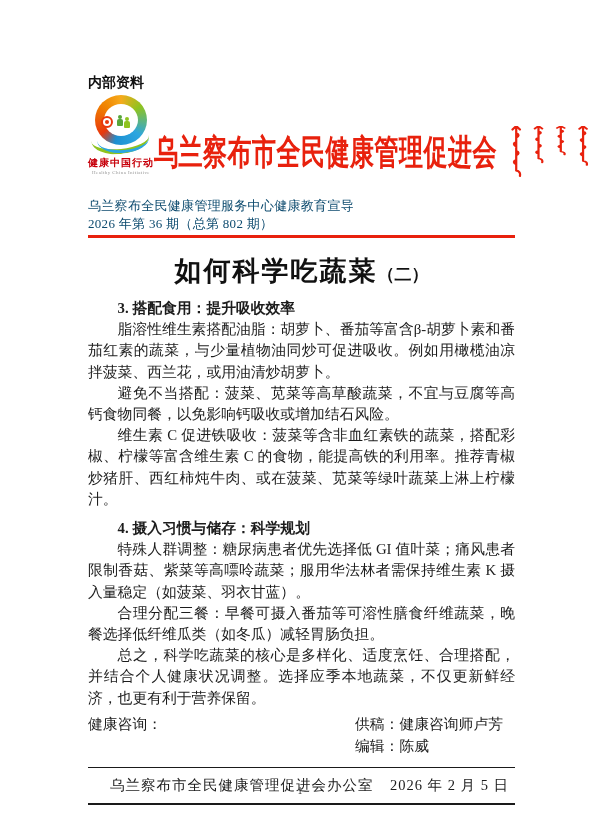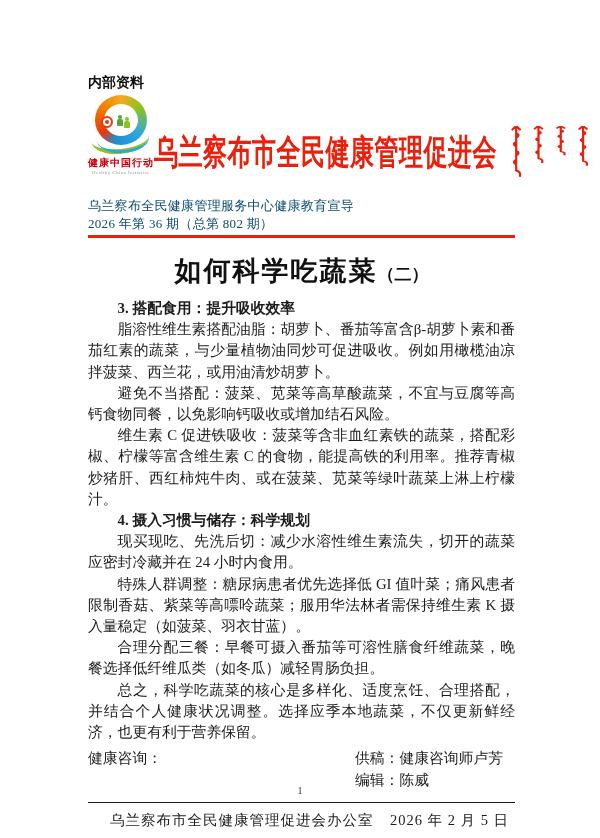--- a/index.html
+++ b/index.html
@@ -54,21 +54,21 @@
   
   .issue-line { display:flex; justify-content:space-between; margin-top:5px;
     font-size:13px; letter-spacing:0.3px; color:#0c4a6e;flex-direction:column; }
   .red-rule { height:3px; background:#e8210d; margin-top:2px; }
   
   .article-title { text-align:center; margin:15px 0 9px; font-size:27px; font-weight:bold;
     letter-spacing:2px; color:#111; }
   .title-suffix { font-size:17px; letter-spacing:0; }
   .body p { margin:0; text-indent:2em; font-size:14.8px; line-height:21.2px;
     text-align:justify; color:#1c1c1c; }
-  .body p.sec-heading { font-weight:bold; }
+  .body p.sec-heading { font-weight:bold;margin-top:8px; }
   
   .contact { display:flex; justify-content:space-between; margin-top:5px;
     font-size:14.8px; line-height:21.8px; }
   .contact-left { display:flex; }
   .phones span { display:block; letter-spacing:1.2px; }
   .contact-right div { white-space:nowrap; }
   .contact-right { width:160px; }
   
   .signoff { margin-top:10px; border-top:1.5px solid #1a1a1a; border-bottom:2.5px solid #1a1a1a;
     padding:8px 6px 8px 22px; display:flex; justify-content:space-between;
@@ -134,21 +134,20 @@
   <h1 class="article-title">
     <span>如何科学吃蔬菜</span><span class="title-suffix">（二）</span>
   </h1>
 
   <div class="body">
     <p class="sec-heading">3. 搭配食用：提升吸收效率</p>
     <p>脂溶性维生素搭配油脂：胡萝卜、番茄等富含β-胡萝卜素和番茄红素的蔬菜，与少量植物油同炒可促进吸收。例如用橄榄油凉拌菠菜、西兰花，或用油清炒胡萝卜。</p>
     <p>避免不当搭配：菠菜、苋菜等高草酸蔬菜，不宜与豆腐等高钙食物同餐，以免影响钙吸收或增加结石风险。</p>
     <p>维生素 C 促进铁吸收：菠菜等含非血红素铁的蔬菜，搭配彩椒、柠檬等富含维生素 C 的食物，能提高铁的利用率。推荐青椒炒猪肝、西红柿炖牛肉、或在菠菜、苋菜等绿叶蔬菜上淋上柠檬汁。</p>
     <p class="sec-heading">4. 摄入习惯与储存：科学规划</p>
-    <p>现买现吃、先洗后切：减少水溶性维生素流失，切开的蔬菜应密封冷藏并在 24 小时内食用。</p>
     <p>特殊人群调整：糖尿病患者优先选择低 GI 值叶菜；痛风患者限制香菇、紫菜等高嘌呤蔬菜；服用华法林者需保持维生素 K 摄入量稳定（如菠菜、羽衣甘蓝）。</p>
     <p>合理分配三餐：早餐可摄入番茄等可溶性膳食纤维蔬菜，晚餐选择低纤维瓜类（如冬瓜）减轻胃肠负担。</p>
     <p>总之，科学吃蔬菜的核心是多样化、适度烹饪、合理搭配，并结合个人健康状况调整。选择应季本地蔬菜，不仅更新鲜经济，也更有利于营养保留。</p>
   </div>
 
   <div class="contact">
     <div class="contact-left">
       <span>健康咨询：</span>
     </div>
     <div class="contact-right">

